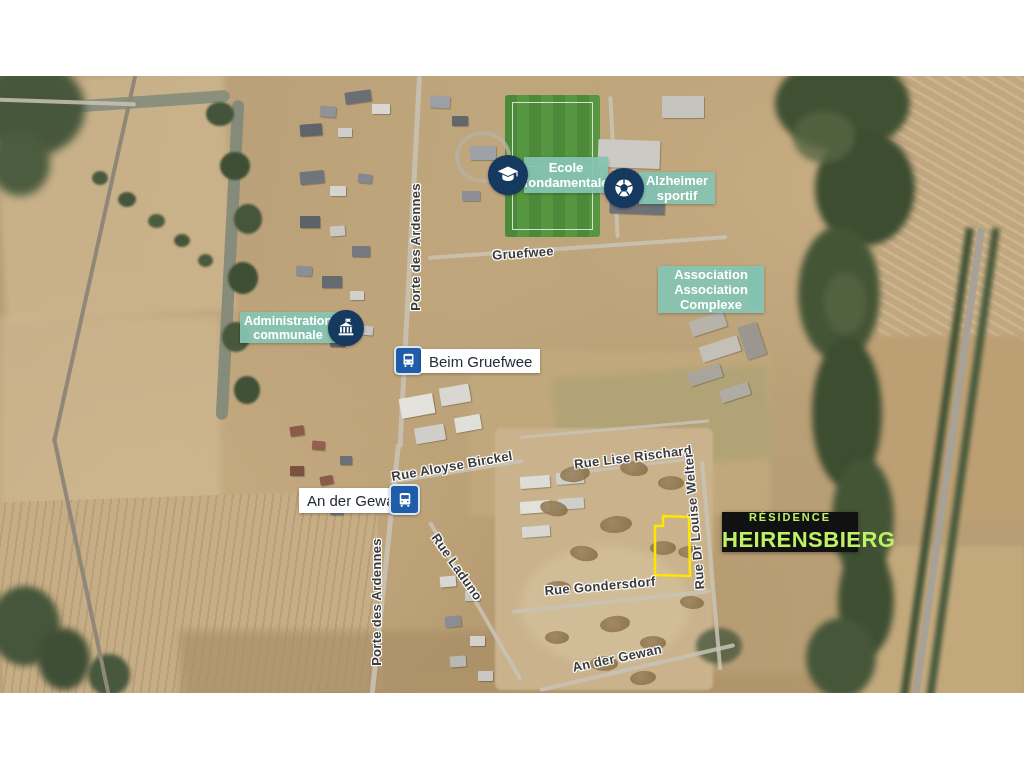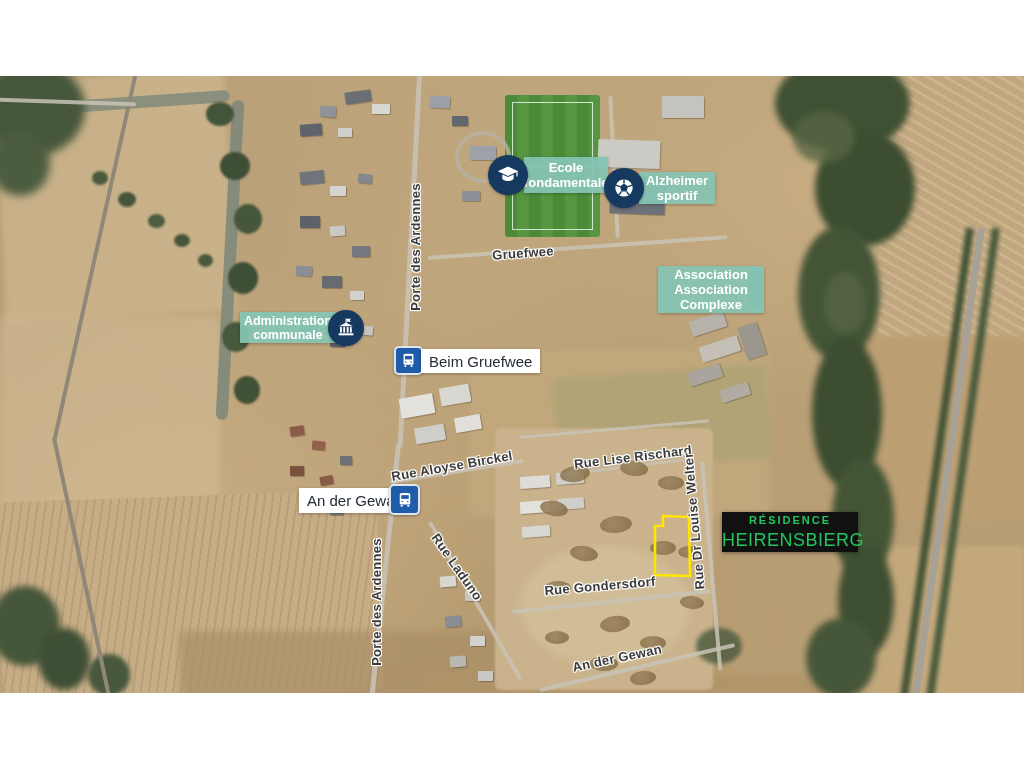--- a/index.html
+++ b/index.html
@@ -29,24 +29,24 @@
   .badge .l{line-height:15px;font-size:13px;}
   .poi-circle{position:absolute;border-radius:50%;background:#16395f;
     box-shadow:0 1px 3px rgba(0,0,0,.35);display:flex;align-items:center;justify-content:center;}
   
   .busbox{position:absolute;background:#1f5ca9;border:2px solid rgba(255,255,255,.85);
     border-radius:5px;box-shadow:0 1px 3px rgba(0,0,0,.3);
     display:flex;align-items:center;justify-content:center;}
   .buslabel{position:absolute;background:#ffffff;color:#242c38;font-size:15px;
     display:flex;align-items:center;padding:0 8px;box-shadow:0 1px 3px rgba(0,0,0,.3);}
   
-  .res{position:absolute;background:#111111;color:#22c55e;text-align:center;
+  .res{position:absolute;background:#111111;color:#bef264;text-align:center;
     display:flex;flex-direction:column;justify-content:center;box-shadow:0 1px 4px rgba(0,0,0,.4);}
   .res .r1{font-size:11px;letter-spacing:2px;font-weight:bold;}
-  .res .r2{font-size:18px;letter-spacing:.5px;font-weight:normal;margin-top:4px;}
+  .res .r2{font-size:22px;letter-spacing:.5px;font-weight:bold;margin-top:4px;}
 </style>
 </head>
 <body>
 
 <div id="app">
  <div class="map">
 
   <div class="abs" style="left:0;top:0;width:230px;height:240px;background:#cdb68e;opacity:.8;filter:blur(3px);transform:rotate(-3deg);"></div>
   <div class="abs" style="left:0;top:240px;width:220px;height:200px;background:#d2bd96;opacity:.6;filter:blur(4px);"></div>
   <div class="abs" style="left:0;top:420px;width:380px;height:200px;background:repeating-linear-gradient(100deg,rgba(0,0,0,.05) 0 2px,rgba(255,255,255,.06) 2px 8px),#c3a87e;transform:rotate(-2deg);"></div>

